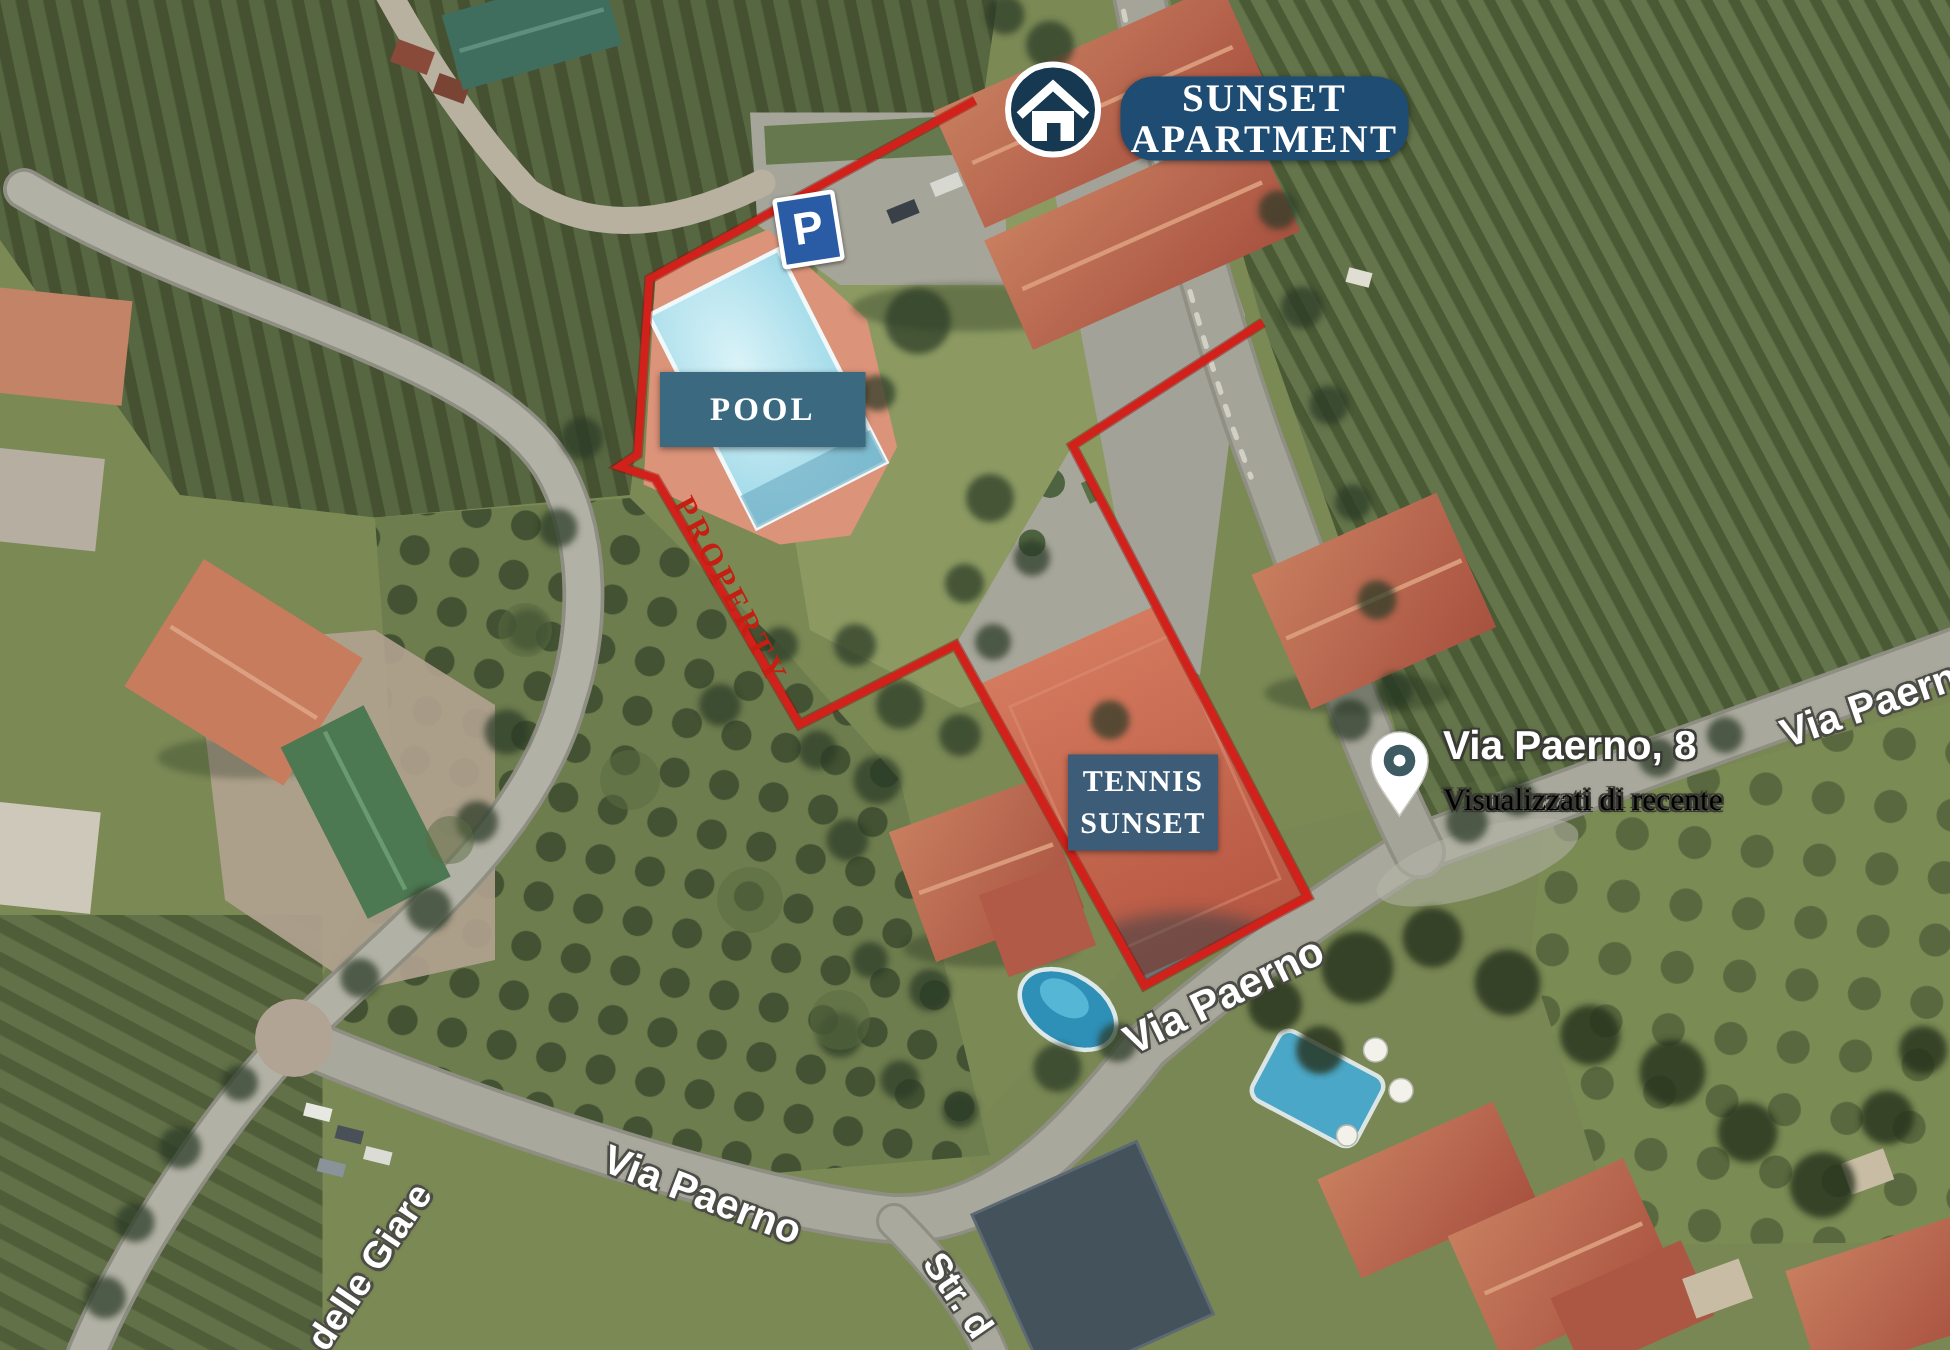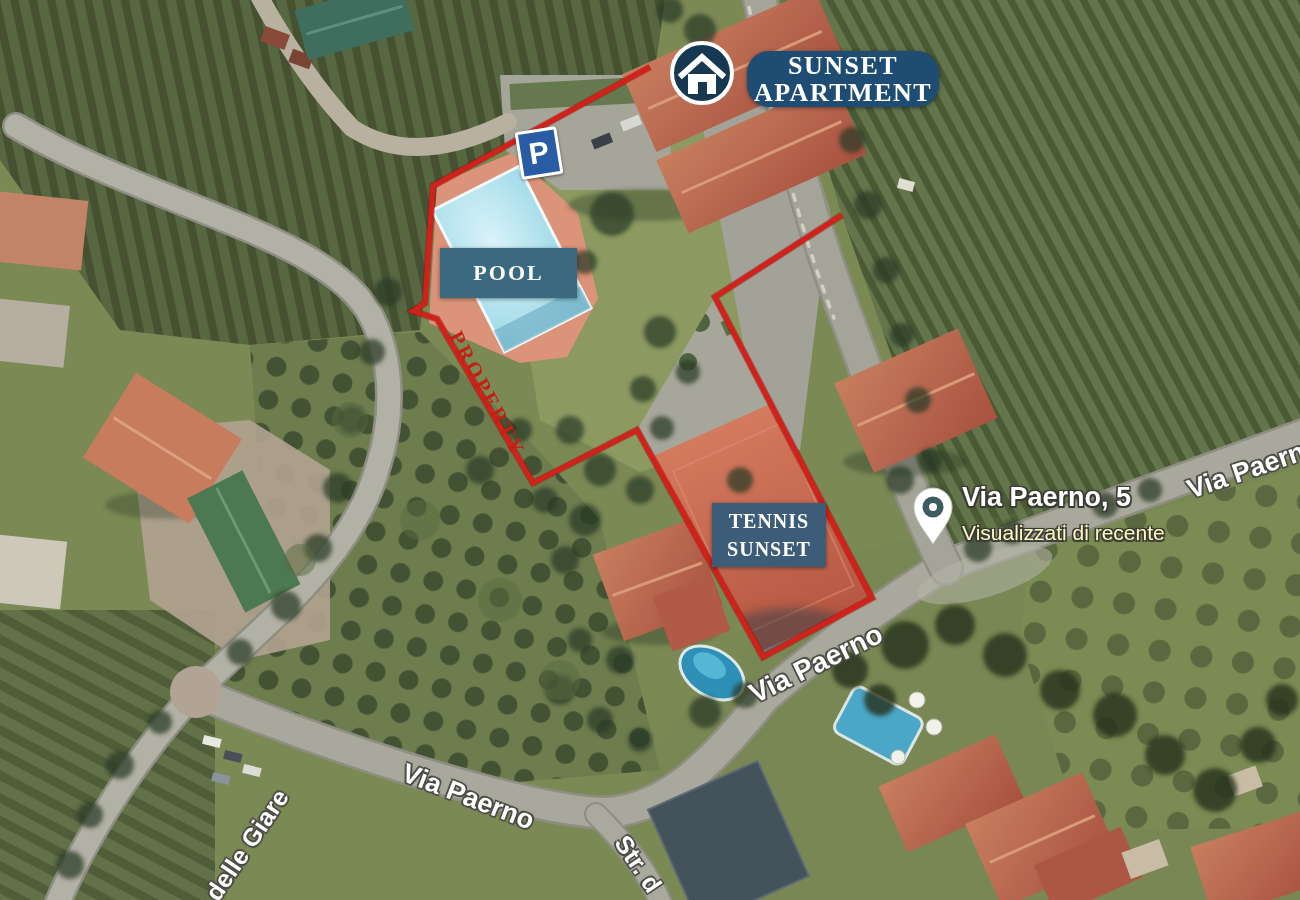--- a/index.html
+++ b/index.html
@@ -9,21 +9,21 @@
 
   
   .tagbox{position:absolute;z-index:4;color:#fff;text-align:center;
           font-family:"Liberation Serif",serif;font-weight:bold;
           display:flex;flex-direction:column;justify-content:center;align-items:center;
           box-shadow:0 1px 4px rgba(0,0,0,.45);}
   .apt-box{left:747px;top:51px;width:192px;height:56px;background:#1e4c72;
            font-size:26px;line-height:27px;letter-spacing:1.5px;border-radius:22px;}
   .pool-box{left:440px;top:248px;width:137px;height:50px;background:#3b6a80;
             font-size:22px;letter-spacing:2px;}
-  .tennis-box{left:712px;top:503px;width:114px;height:64px;background:#3c5c77;
+  .tennis-box{left:712px;top:503px;width:100px;height:64px;background:#3c5c77;
               font-size:20px;line-height:28px;letter-spacing:1px;}
 
   .house-badge{position:absolute;left:667px;top:38px;width:70px;height:70px;z-index:5;}
 
   .property-rot{position:absolute;left:487px;top:394px;z-index:3;
       transform:translate(-50%,-50%) rotate(62deg);color:#c41f12;
       font-family:"Liberation Serif",serif;font-weight:bold;font-size:21px;
       letter-spacing:3px;white-space:nowrap;}
 
   .p-sign{position:absolute;left:518px;top:129px;width:36px;height:42px;z-index:3;
@@ -39,24 +39,24 @@
   .s-mid{left:816px;top:664px;font-size:28px;transform:translate(-50%,-50%) rotate(-26deg);}
   .s-e{left:1254px;top:468px;font-size:27px;transform:translate(-50%,-50%) rotate(-19deg);}
   .s-giare{left:247px;top:845px;font-size:25px;transform:translate(-50%,-50%) rotate(-56deg);}
   .s-strd{left:638px;top:864px;font-size:25px;transform:translate(-50%,-50%) rotate(56deg);}
 
   .pin-wrap{position:absolute;left:910px;top:486px;width:46px;height:62px;z-index:3;}
   .pin-title{position:absolute;left:962px;top:482px;z-index:3;color:#fff;
       font-size:27px;font-weight:bold;white-space:nowrap;
       text-shadow:-1.5px -1.5px 0 #3a3a35,1.5px -1.5px 0 #3a3a35,
                   -1.5px 1.5px 0 #3a3a35,1.5px 1.5px 0 #3a3a35,0 0 3px rgba(30,30,25,.8);}
-  .pin-sub{position:absolute;left:962px;top:521px;z-index:3;color:#fef9c3;font-size:21px;
+  .pin-sub{position:absolute;left:962px;top:521px;z-index:3;color:#000000;font-size:21px;
       white-space:nowrap;
       text-shadow:-1.5px -1.5px 0 #3a3a35,1.5px -1.5px 0 #3a3a35,
-                  -1.5px 1.5px 0 #3a3a35,1.5px 1.5px 0 #3a3a35,0 0 3px rgba(30,30,25,.8);}
+                  -1.5px 1.5px 0 #3a3a35,1.5px 1.5px 0 #3a3a35,0 0 3px rgba(30,30,25,.8);font-family:Liberation Serif, serif;}
 </style>
 </head>
 <body>
 
 <div id="stage">
 
   <svg id="map-art" width="1300" height="900" viewBox="0 0 1300 900">
     <defs>
       <linearGradient id="roofG" x1="0" y1="0" x2="1" y2="1">
         <stop offset="0" stop-color="#c87e5f"></stop>
@@ -344,21 +344,21 @@
 
   <div class="p-sign">P</div>
 
   <div class="pin-wrap">
     <svg width="46" height="62" viewBox="0 0 46 62">
       <path d="M23,58 C14,44 4,33 4,21 A19,19 0 1 1 42,21 C42,33 32,44 23,58 Z" fill="#fff" stroke="#c9c9c2" stroke-width="1"></path>
       <circle cx="23" cy="21" r="10.5" fill="#3e5a63"></circle>
       <circle cx="23" cy="21" r="4" fill="#fff"></circle>
     </svg>
   </div>
-  <div class="pin-title">Via Paerno, 5</div>
+  <div class="pin-title">Via Paerno, 8</div>
   <div class="pin-sub">Visualizzati di recente</div>
 
   <div class="street s-sw">Via Paerno</div>
   <div class="street s-mid">Via Paerno</div>
   <div class="street s-e">Via Paerno</div>
   <div class="street s-giare">delle Giare</div>
   <div class="street s-strd">Str. d</div>
 
 </div>
 

